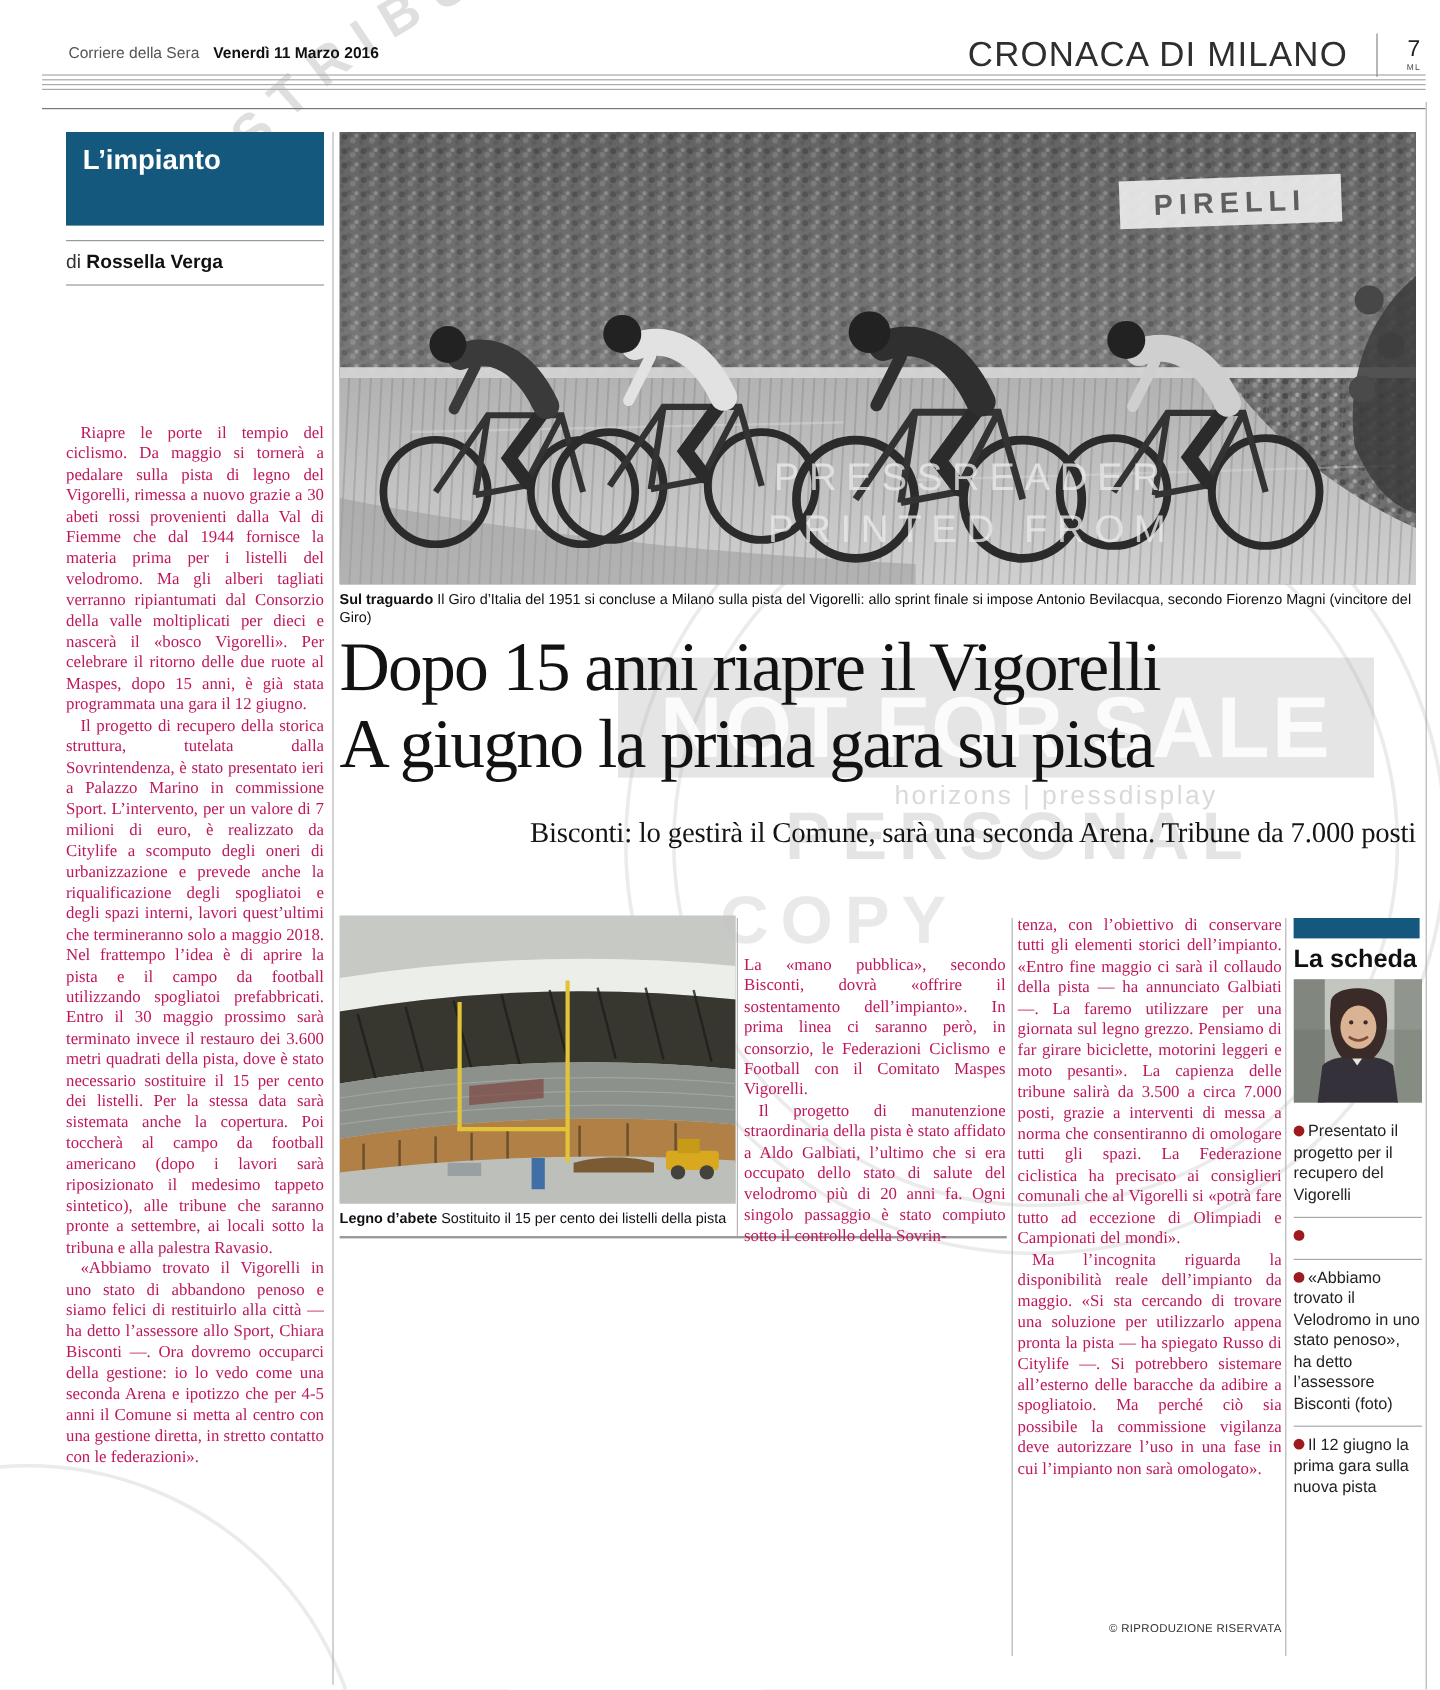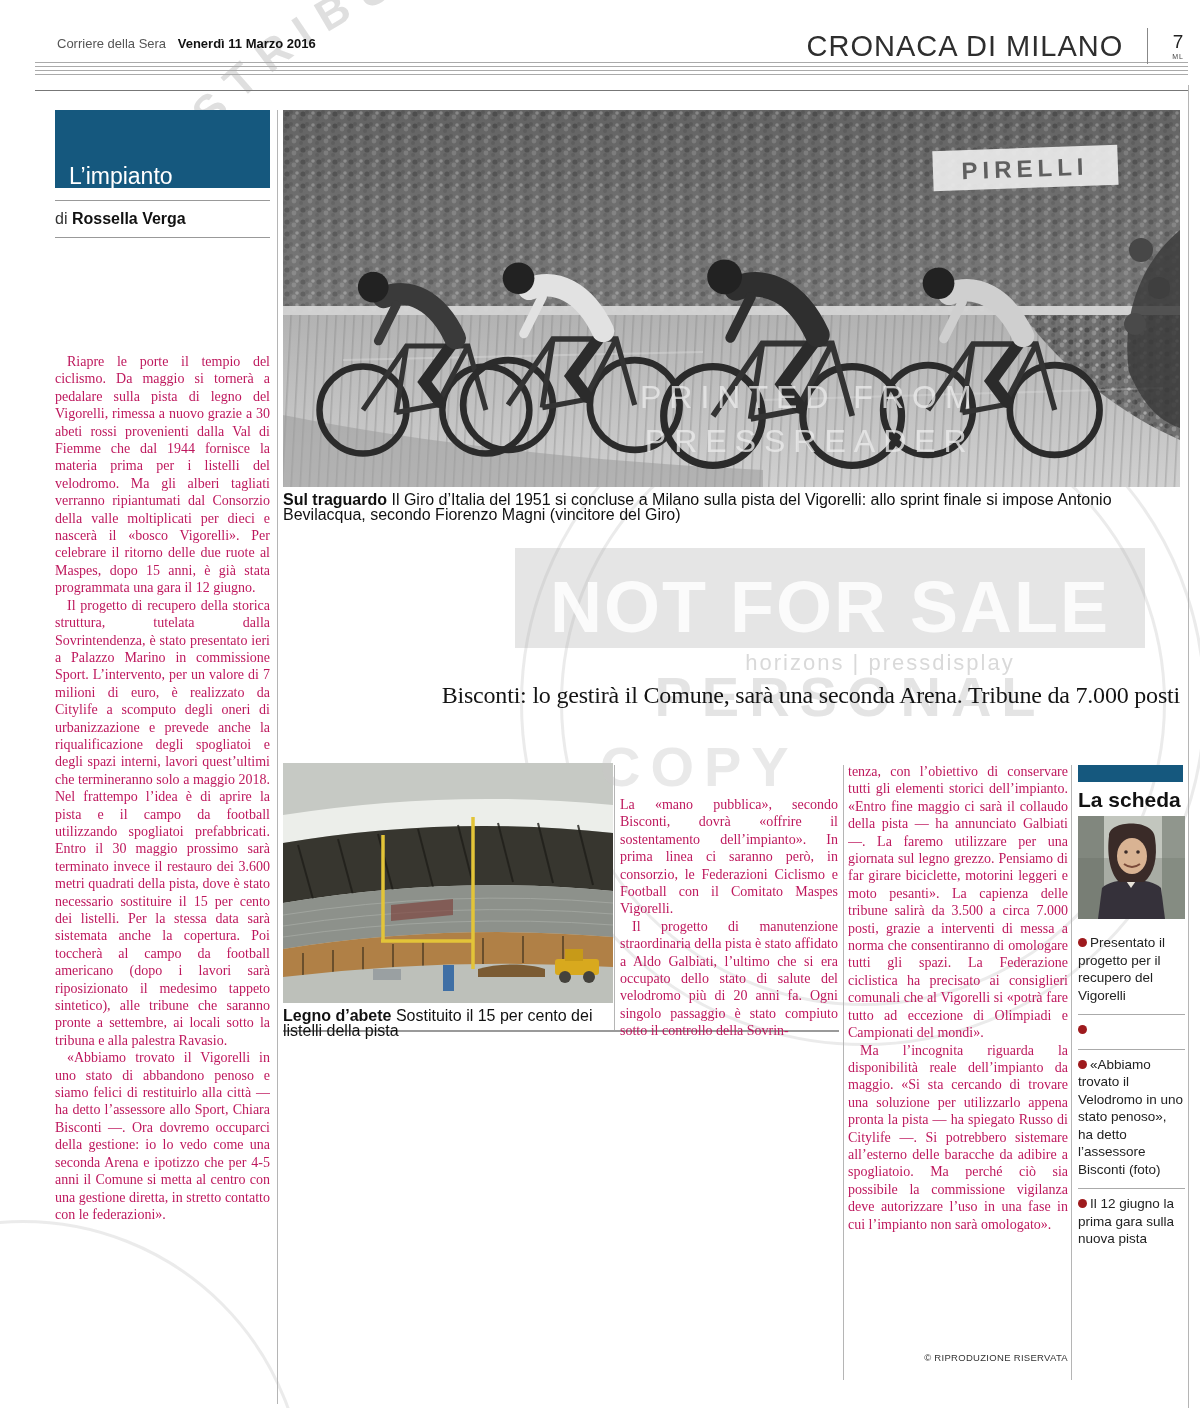--- a/index.html
+++ b/index.html
@@ -16,21 +16,21 @@
   .pagenum{display:flex;flex-direction:column;align-items:center;line-height:1;}
   .pagenum .num{font-size:19px;color:#222;}
   .pagenum .code{font-size:7px;letter-spacing:1px;color:#444;margin-top:2px;}
 
   .hline{position:absolute;background:#aaa;height:1px;z-index:3;}
   .hline.dark{background:#777;}
   .vline{position:absolute;background:#b5b5b5;width:1px;z-index:3;}
 
   
   .kicker-box{position:absolute;left:55px;top:110px;width:215px;height:78px;background:#15587e;z-index:4;}
-  .kicker-box .lbl{color:#fff;font-weight:400;font-size:23px;padding:10px 0 0 14px;display:block;margin-top:43px;}
+  .kicker-box .lbl{color:#fff;font-weight:700;font-size:23px;padding:10px 0 0 14px;display:block;}
   .byline{position:absolute;left:55px;top:200px;width:215px;border-top:1px solid #999;border-bottom:1px solid #999;
           padding:9px 0;font-size:16px;z-index:4;}
   .byline .pre{font-weight:400;color:#333;}
   .byline .name{font-weight:700;color:#111;}
 
   
   .body-text{position:absolute;font-family:"Liberation Serif","DejaVu Serif",serif;
              font-size:14px;line-height:17.4px;text-align:justify;color:#be185d;z-index:4;}
   .body-text p{margin:0;text-indent:12px;}
   .body-text p.noindent{text-indent:0;}
@@ -44,21 +44,21 @@
   .headline{position:absolute;left:283px;top:524px;width:897px;z-index:5;
             font-family:"Liberation Serif","DejaVu Serif",serif;color:#121212;}
   .headline .hl{font-size:58px;line-height:64px;letter-spacing:-1.5px;white-space:nowrap;}
   .subhead{position:absolute;left:283px;top:682px;width:897px;z-index:5;
            font-family:"Liberation Serif","DejaVu Serif",serif;font-size:24px;color:#141414;
            letter-spacing:-0.2px;white-space:nowrap;text-align:right;}
 
   
   .main-photo{position:absolute;left:283px;top:110px;width:897px;height:377px;z-index:1;background:#8b8b8b;}
   .mid-photo{position:absolute;left:283px;top:763px;width:330px;height:240px;z-index:1;background:#c6c9c4;}
-  .caption{position:absolute;font-size:16px;line-height:15px;color:#111;z-index:4;}
+  .caption{position:absolute;font-size:12px;line-height:15px;color:#111;z-index:4;}
   .caption b{font-weight:700;}
   .cap-main{left:283px;top:492px;width:897px;}
   .cap-mid{left:283px;top:1008px;width:326px;}
 
   
   .scheda-bar{position:absolute;left:1078px;top:765px;width:105px;height:17px;background:#15587e;z-index:4;}
   .scheda-title{position:absolute;left:1078px;top:788px;font-size:21px;font-weight:700;color:#111;z-index:4;}
   .scheda-photo{position:absolute;left:1078px;top:816px;width:107px;height:103px;z-index:1;}
   .scheda-items{position:absolute;left:1078px;top:928px;width:107px;z-index:4;}
   .scheda-item{font-size:13.5px;line-height:17.5px;color:#222;padding:6px 0 10px 0;}
@@ -180,33 +180,37 @@
       <use href="#cyclist" transform="translate(225,295) scale(1.32)" style="--jersey:#e2e2e2"></use>
       <use href="#cyclist" transform="translate(430,306) scale(1.45)" style="--jersey:#2f2f2f"></use>
       <use href="#cyclist" transform="translate(645,300) scale(1.32)" style="--jersey:#cfcfcf"></use>
       <path d="M897,120 C858,152 838,205 846,262 C862,300 880,312 897,318 Z" fill="#3c3c3c" opacity="0.85"></path>
       <circle cx="858" cy="140" r="12" fill="#474747"></circle>
       <circle cx="876" cy="178" r="11" fill="#3f3f3f"></circle>
       <circle cx="852" cy="214" r="11" fill="#4a4a4a"></circle>
     </svg>
   </div>
   <div class="wm-printed">
+    <div>PRESSREADER</div>
     <div>PRINTED FROM</div>
-    <div>PRESSREADER</div>
   </div>
   <div class="caption cap-main">
     <b>Sul traguardo</b><span> Il Giro d’Italia del 1951 si concluse a Milano sulla pista del Vigorelli: allo sprint finale si impose Antonio Bevilacqua, secondo Fiorenzo Magni (vincitore del Giro)</span>
   </div>
 
   <div class="wm-nfs">
     <span>NOT FOR SALE</span>
   </div>
   <div class="wm-url">horizons | pressdisplay</div>
   <div class="wm-personal">PERSONAL</div>
   <div class="wm-copy">COPY</div>
+  <div class="headline">
+    <div class="hl">Dopo 15 anni riapre il Vigorelli</div>
+    <div class="hl">A giugno la prima gara su pista</div>
+  </div>
   <div class="subhead">Bisconti: lo gestirà il Comune, sarà una seconda Arena. Tribune da 7.000 posti</div>
 
   <div class="body-text col-left">
     <p>Riapre le porte il tempio del ciclismo. Da maggio si tornerà a pedalare sulla pista di legno del Vigorelli, rimessa a nuovo grazie a 30 abeti rossi provenienti dalla Val di Fiemme che dal 1944 fornisce la materia prima per i listelli del velodromo. Ma gli alberi tagliati verranno ripiantumati dal Consorzio della valle moltiplicati per dieci e nascerà il «bosco Vigorelli». Per celebrare il ritorno delle due ruote al Maspes, dopo 15 anni, è già stata programmata una gara il 12 giugno.</p>
     <p>Il progetto di recupero della storica struttura, tutelata dalla Sovrintendenza, è stato presentato ieri a Palazzo Marino in commissione Sport. L’intervento, per un valore di 7 milioni di euro, è realizzato da Citylife a scomputo degli oneri di urbanizzazione e prevede anche la riqualificazione degli spogliatoi e degli spazi interni, lavori quest’ultimi che termineranno solo a maggio 2018. Nel frattempo l’idea è di aprire la pista e il campo da football utilizzando spogliatoi prefabbricati. Entro il 30 maggio prossimo sarà terminato invece il restauro dei 3.600 metri quadrati della pista, dove è stato necessario sostituire il 15 per cento dei listelli. Per la stessa data sarà sistemata anche la copertura. Poi toccherà al campo da football americano (dopo i lavori sarà riposizionato il medesimo tappeto sintetico), alle tribune che saranno pronte a settembre, ai locali sotto la tribuna e alla palestra Ravasio.</p>
     <p>«Abbiamo trovato il Vigorelli in uno stato di abbandono penoso e siamo felici di restituirlo alla città — ha detto l’assessore allo Sport, Chiara Bisconti —. Ora dovremo occuparci della gestione: io lo vedo come una seconda Arena e ipotizzo che per 4-5 anni il Comune si metta al centro con una gestione diretta, in stretto contatto con le federazioni».</p>
   </div>
 
   <div class="mid-photo">
     <svg width="330" height="240" viewBox="0 0 330 240" preserveAspectRatio="none">

